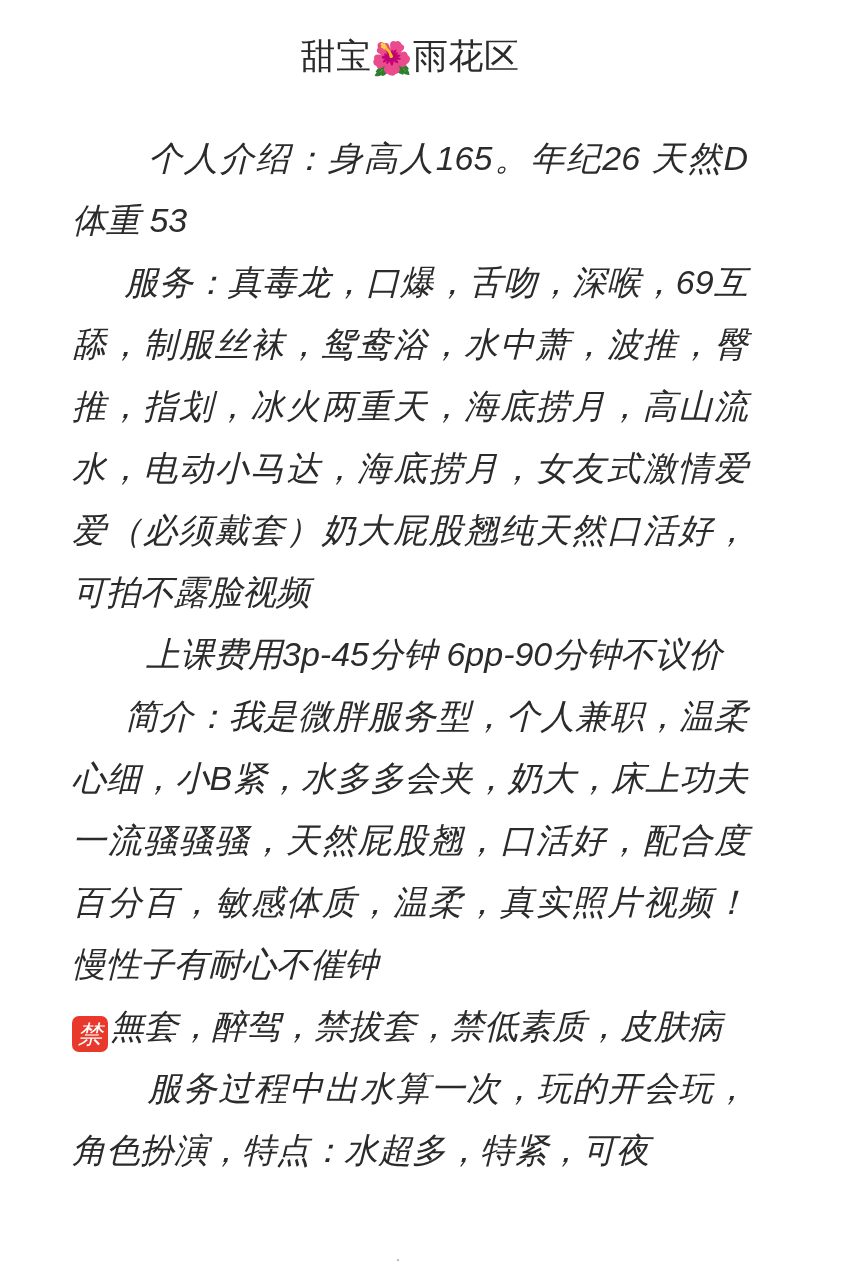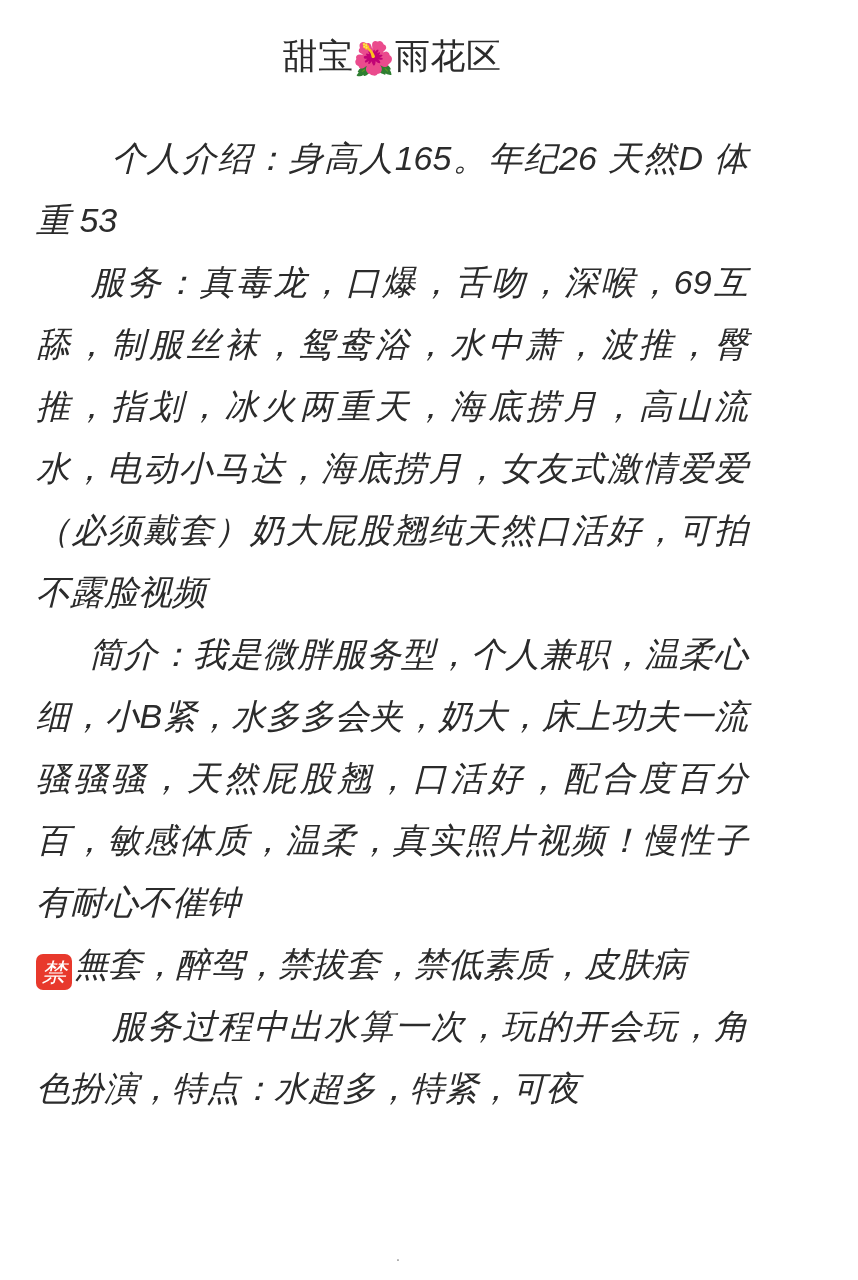--- a/index.html
+++ b/index.html
@@ -12,21 +12,21 @@
     height: 1280px;
     font-family: "Liberation Sans", "DejaVu Sans", sans-serif;
     color: #2b2b2b;
     position: relative;
     overflow: hidden;
   }
   .page {
     width: 796px;
     height: 1280px;
     box-sizing: border-box;
-    padding: 18px 48px 0 36px;
+    padding: 18px 48px 0 72px;
     position: relative;
   }
   .title {
     text-align: center;
     font-size: 35px;
     line-height: 52px;
     font-weight: 400;
     color: #2b2b2b;
     margin: 12px 0 0 0;
     letter-spacing: 0.5px;
@@ -90,20 +90,21 @@
   <h1 class="title">
     <span>甜宝</span><span class="flower">🌺</span><span>雨花区</span>
   </h1>
 
   <div class="body-block">
 
     <p class="para"><span class="indent"></span><span>个人介绍：身高人165。年纪26 天然D 体重 53</span></p>
 
     <p class="para"><span class="indent-sm"></span><span>服务：真毒龙，口爆，舌吻，深喉，69互舔，制服丝袜，鸳鸯浴，水中萧，波推，臀推，指划，冰火两重天，海底捞月，高山流水，电动小马达，海底捞月，女友式激情爱爱（必须戴套）奶大屁股翘纯天然口活好，可拍不露脸视频</span></p>
 
+    <p class="para"><span class="indent"></span><span>上课费用3p-45分钟 6pp-90分钟不议价</span></p>
 
     <p class="para"><span class="indent-sm"></span><span>简介：我是微胖服务型，个人兼职，温柔心细，小B紧，水多多会夹，奶大，床上功夫一流骚骚骚，天然屁股翘，口活好，配合度百分百，敏感体质，温柔，真实照片视频！慢性子有耐心不催钟</span></p>
 
     <p class="para"><span class="ban-badge">禁</span><span>無套，醉驾，禁拔套，禁低素质，皮肤病</span></p>
 
     <p class="para"><span class="indent"></span><span>服务过程中出水算一次，玩的开会玩，角色扮演，特点：水超多，特紧，可夜</span></p>
 
   </div>
 
   <div class="bottom-dot">.</div>

